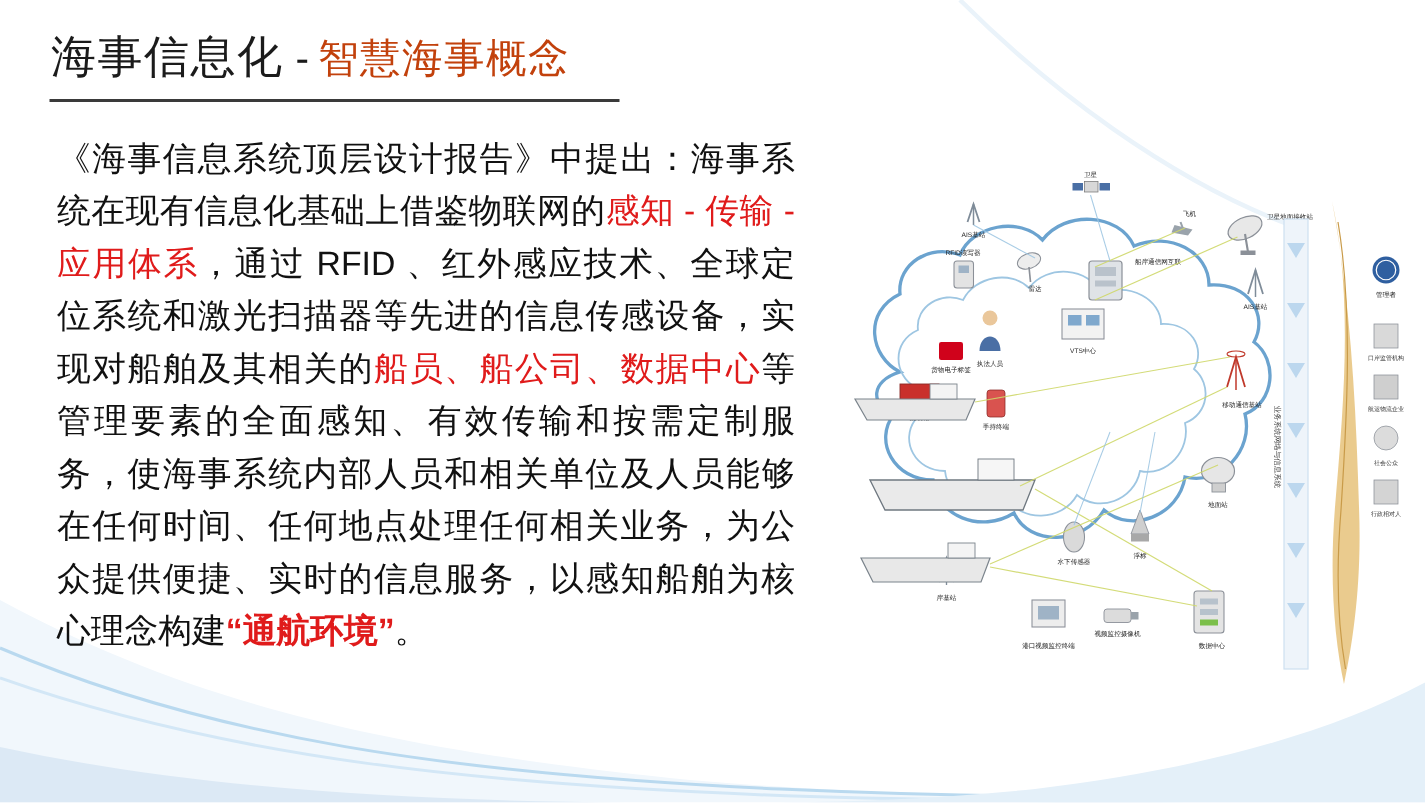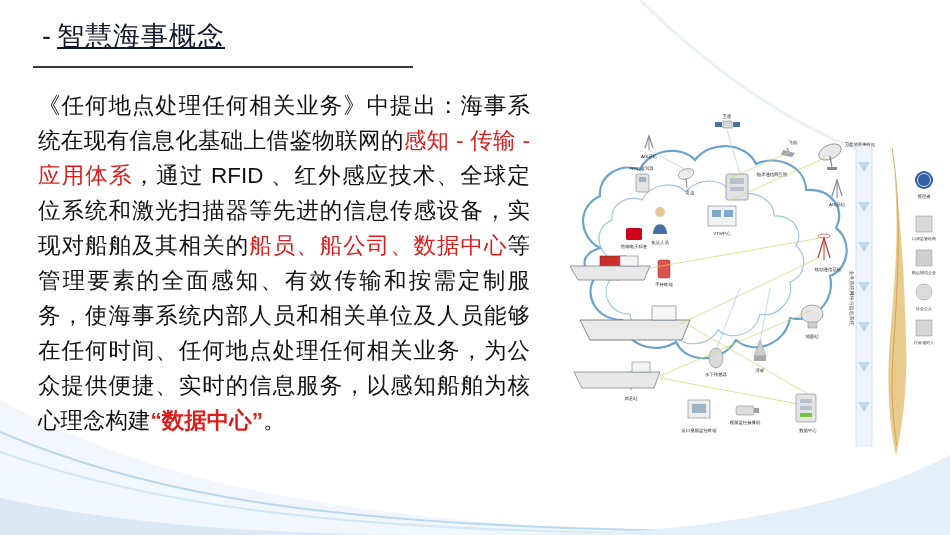--- a/index.html
+++ b/index.html
@@ -42,23 +42,22 @@
     color: #1b1b1b;
     letter-spacing: 1px;
   }
   .title-sep {
     font-size: 27px;
     color: #1b1b1b;
     margin: 0 6px 0 8px;
   }
   .title-sub {
     font-size: 27px;
-    color: #0f172a;
+    color: #c2410c;
     letter-spacing: 1px;
-    text-decoration: underline;
   }
   .title-rule {
     position: absolute;
     left: 33px;
     top: 66px;
     width: 380px;
     height: 2px;
     background: #3a3a3a;
   }
   .body-text {
@@ -124,27 +123,28 @@
     </defs>
     <path d="M0,400 C130,470 260,500 460,520 C620,534 800,534 950,520 L950,535 L0,535 Z" fill="#f1f7fc"></path>
     <path d="M0,432 C140,492 300,516 520,526 C700,534 840,532 950,524" fill="none" stroke="#b9d9ef" stroke-width="2"></path>
     <path d="M0,452 C150,505 320,524 540,531 C720,536 850,534 950,529" fill="none" stroke="#d3e7f6" stroke-width="2"></path>
     <path d="M950,455 C880,492 790,514 690,526 C620,533 560,535 500,535 L950,535 Z" fill="#e4f0f9"></path>
     <path d="M0,498 C120,524 260,534 420,535 L0,535 Z" fill="#dce9f5"></path>
     <path d="M640,0 C700,60 780,120 860,150" fill="none" stroke="#eaf3fa" stroke-width="3"></path>
   </svg>
 
   <div class="title-area">
+    <span class="title-main">海事信息化</span>
     <span class="title-sep">-</span>
     <span class="title-sub">智慧海事概念</span>
   </div>
   <div class="title-rule"></div>
 
   <div class="body-text">
-    <span>《任何地点处理任何相关业务》中提出：海事系统在现有信息化基础上借鉴物联网的</span><span class="hl">感知 - 传输 - 应用体系</span><span>，通过 RFID 、红外感应技术、全球定位系统和激光扫描器等先进的信息传感设备，实现对船舶及其相关的</span><span class="hl">船员、船公司、数据中心</span><span>等管理要素的全面感知、有效传输和按需定制服务，使海事系统内部人员和相关单位及人员能够在任何时间、任何地点处理任何相关业务，为公众提供便捷、实时的信息服务，以感知船舶为核心理念构建</span><span class="quote-red">“数据中心”</span><span>。</span>
+    <span>《海事信息系统顶层设计报告》中提出：海事系统在现有信息化基础上借鉴物联网的</span><span class="hl">感知 - 传输 - 应用体系</span><span>，通过 RFID 、红外感应技术、全球定位系统和激光扫描器等先进的信息传感设备，实现对船舶及其相关的</span><span class="hl">船员、船公司、数据中心</span><span>等管理要素的全面感知、有效传输和按需定制服务，使海事系统内部人员和相关单位及人员能够在任何时间、任何地点处理任何相关业务，为公众提供便捷、实时的信息服务，以感知船舶为核心理念构建</span><span class="quote-red">“通航环境”</span><span>。</span>
   </div>
 
   <div class="diagram">
     <svg viewBox="0 0 400 400" width="400" height="400">
 
       <g>
         <path d="M60,160 C40,150 35,120 60,108 C58,88 80,74 100,82 C108,62 140,56 155,72
                  C170,52 206,54 216,76 C240,66 266,80 266,102 C292,100 306,122 296,140
                  C312,152 310,180 290,188 C296,212 274,236 250,230 C246,256 214,268 196,252
                  C182,276 146,276 136,254 C114,268 84,256 82,232 C56,232 42,206 56,188

